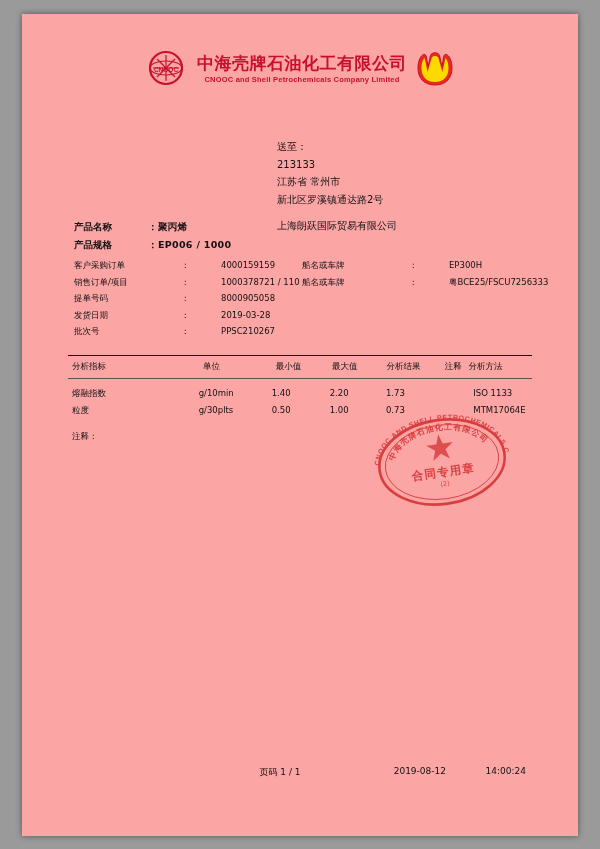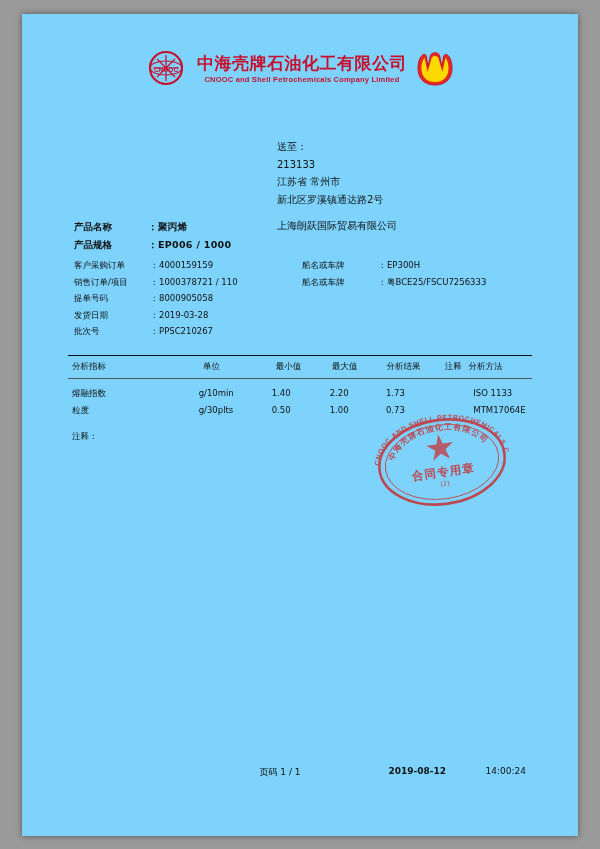--- a/index.html
+++ b/index.html
@@ -12,21 +12,21 @@
     position: relative;
     width: 600px;
     height: 849px;
     background: #9a9a9a;
     overflow: hidden;
   }
   .sheet {
     position: absolute;
     left: 22px; top: 14px;
     width: 556px; height: 822px;
-    background: #7dd3fc;
+    background: #fca5a5;
     box-shadow: 0 0 6px rgba(0,0,0,0.45);
   }
   
   .header {
     position: absolute;
     left: 0; right: 0; top: 36px;
     display: flex;
     align-items: center;
     justify-content: center;
     gap: 8px;
@@ -115,21 +115,21 @@
     font-size: 8.5px;
     color: #111;
     line-height: 1.95;
   }
   .orders .col {
     position: absolute;
     top: 0;
   }
   .orders .colL { left: 0; }
   .orders .colR { left: 228px; }
-  .orders .row { display: flex; white-space: nowrap; }
+  .orders .row { display: flex; white-space: nowrap; gap: 31px; }
   .orders .lbl { width: 76px; }
   .orders .sep { width: 9px; }
 
   
   .table {
     position: absolute;
     left: 46px;
     top: 341px;
     width: 464px;
     font-family: "DejaVu Sans", sans-serif;
@@ -190,21 +190,20 @@
   }
   .footer .page-no {
     position: absolute;
     left: 0; right: 0;
     text-align: center;
     margin-left: -40px;
   }
   .footer .f-date {
     position: absolute;
     right: 86px;
-    font-weight: bold;
   }
   .footer .f-time {
     position: absolute;
     right: 6px;
   }
 </style>
 </head>
 <body>
 
 <div id="page">

